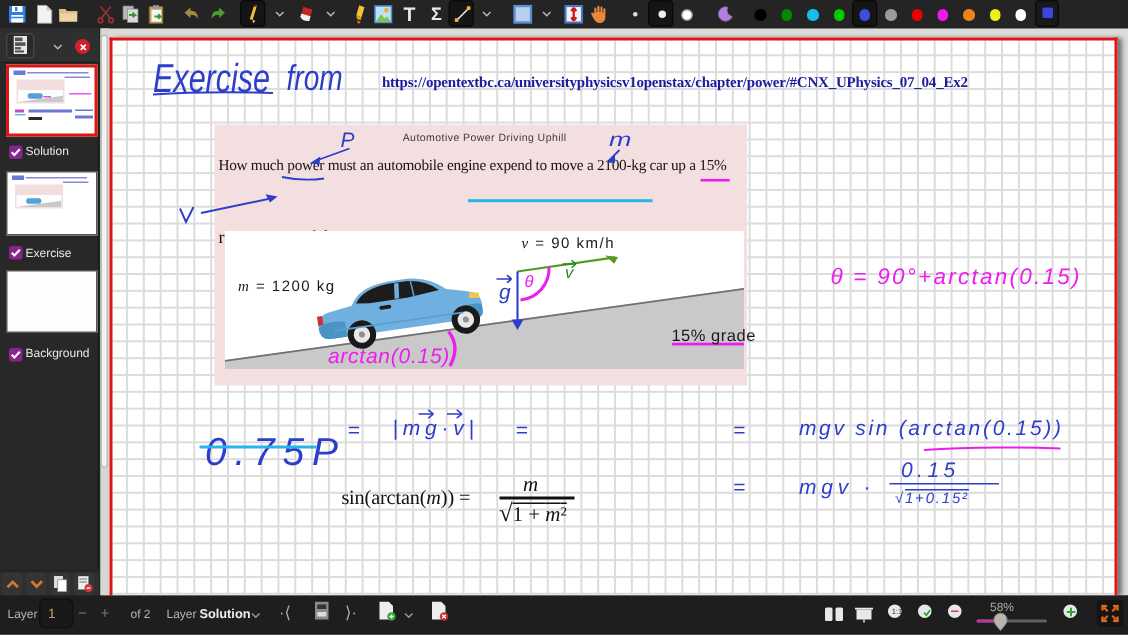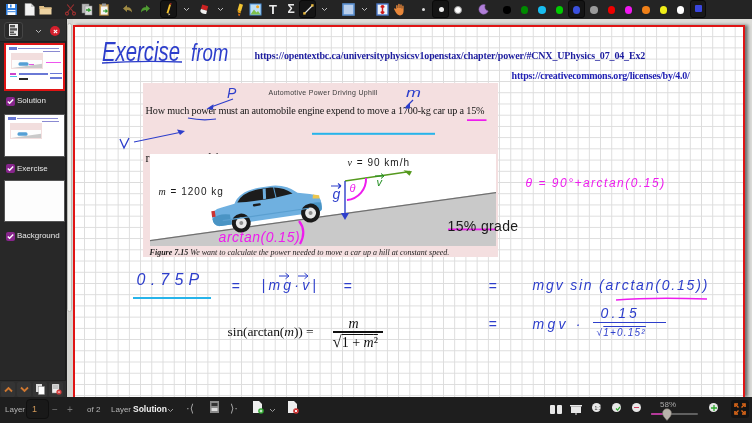--- a/index.html
+++ b/index.html
@@ -282,25 +282,24 @@
  <div id="page">
   <div id="pg">
 
    <div class="hw" style="left:102px;top:39.5px;font-size:27px;line-height:1;transform:scaleX(.754);transform-origin:0 0">Exercise</div>
    <div class="hw" style="left:191px;top:41px;font-size:24px;line-height:1;transform:scaleX(.78);transform-origin:0 0">from</div>
    <svg style="left:100px;top:59px" width="130" height="8">
             <path d="M2 4c30-2 50-2 80-1" stroke="#2d3ecb" stroke-width="1.3" fill="none"></path>
           </svg>
 
    <div class="ser" style="left:255px;top:50px;font-size:10px;font-weight:bold;color:#1c1c9e;letter-spacing:-0.15px;white-space:nowrap">https://opentextbc.ca/universityphysicsv1openstax/chapter/power/#CNX_UPhysics_07_04_Ex2</div>
-   <div class="ser" style="left:512px;top:70px;font-size:10px;font-weight:bold;color:#2222b4;letter-spacing:-0.23px;white-space:nowrap">https://creativecommons.org/licenses/by/4.0/</div>
 
    <div style="left:143px;top:83px;width:355px;height:174px;background:#f4dfe0"></div>
    <div style="left:146px;top:89px;width:355px;text-align:center;font-size:7px;letter-spacing:0.3px;color:#3a3a3a">Automotive Power Driving Uphill</div>
-   <div class="ser" style="left:146px;top:106.3px;font-size:10.2px;line-height:1;letter-spacing:-0.18px;color:#151515;white-space:nowrap">How much power must an automobile engine expend to move a 1700-kg car up a 15%</div>
+   <div class="ser" style="left:146px;top:106.3px;font-size:10.2px;line-height:1;letter-spacing:-0.18px;color:#151515;white-space:nowrap">How much power must an automobile engine expend to move a 2100-kg car up a 15%</div>
    <div class="ser" style="left:146px;top:152px;font-size:12px;line-height:1;letter-spacing:-0.15px;color:#151515;white-space:nowrap">resistance and friction.</div>
 
    <div style="left:150px;top:154px;width:346px;height:92px;background:#fff"></div>
    <svg style="left:150px;top:154px" width="346" height="92" viewBox="0 0 346 92">
      <polygon points="0,86 346,38 346,92 0,92" fill="#c9c9c9"></polygon>
      <polygon points="0,86 346,38 346,39.2 0,87.2" fill="#707070"></polygon>
 
      <g transform="translate(62,48) rotate(-8.2)">
        <path d="M-2 16 Q-2 8 8 7 L22 5 Q28 -6.5 48 -7.5 L62 -7.5 Q76 -6.5 86 3 L98 6 Q107 8 108 14 L108 21 Q108 25 103 25 L5 25 Q-2 25 -2 16 Z" fill="#6fb0e0"></path>
        <path d="M25 4 Q31 -5 48 -6 L60 -6 Q73 -5 81 3 L60 5 L34 5 Z" fill="#1c1c1c"></path>
@@ -337,24 +336,23 @@
    <div style="left:348px;top:157.5px;font-size:10px;letter-spacing:1px;color:#1a1a1a"><i class="ser">v</i> = 90 km/h</div>
    <div class="hw" style="left:333px;top:186px;font-size:14px;color:#2d3ecb">g</div>
    <svg style="left:330px;top:183px" width="14" height="6">
             <path d="M1 3h10M11 3l-3-2.5M11 3l-3 2.5" stroke="#2d3ecb" stroke-width="1.1" fill="none"></path>
           </svg>
    <div class="hw" style="left:377px;top:176px;font-size:11px;color:#1f8c1f">v</div>
    <svg style="left:374px;top:173px" width="13" height="6">
             <path d="M1 3h9M10 3l-3-2.5M10 3l-3 2.5" stroke="#1f8c1f" stroke-width="1" fill="none"></path>
           </svg>
    <div class="hw mag" style="left:350px;top:182px;font-size:11px">θ</div>
-   <div style="left:448px;top:218px;font-size:14px;letter-spacing:0.35px;color:#1a1a1a">15% grade</div>
+   <div style="left:448px;top:218px;font-size:11px;letter-spacing:0.35px;color:#1a1a1a">15% grade</div>
    <div class="hw mag" style="left:219px;top:229.5px;font-size:14px;letter-spacing:.5px">arctan(0.15)</div>
 
-   <div class="ser" style="left:150px;top:248.5px;font-size:8px;font-style:italic;color:#1a1a1a"><b>Figure 7.15</b> We want to calculate the power needed to move a car up a hill at constant speed.</div>
 
    <svg style="left:100px;top:80px" width="420" height="75" viewBox="0 0 420 75">
 
      <text x="127" y="18" font-family="Liberation Sans" font-style="italic" font-size="14" fill="#2d3ecb">P</text>
      <path d="M133 19 L111 27" stroke="#2d3ecb" stroke-width="1.2" fill="none"></path>
      <path d="M106.5 28.8 l7 -4.5 -0.5 5.5 z" fill="#2d3ecb"></path>
      <path d="M88 38 q14 3 28 1" stroke="#2d3ecb" stroke-width="1.2" fill="none"></path>
 
      <text x="306" y="17" font-family="Liberation Sans" font-style="italic" font-size="13" fill="#2d3ecb" textLength="15" lengthAdjust="spacingAndGlyphs">m</text>
      <path d="M313 20 L306 27" stroke="#2d3ecb" stroke-width="1.2" fill="none"></path>
@@ -362,23 +360,23 @@
 
      <path d="M20 59 l4 9 5 -10" stroke="#2d3ecb" stroke-width="1.3" fill="none"></path>
      <path d="M34 62 L82 52" stroke="#2d3ecb" stroke-width="1.2" fill="none"></path>
      <path d="M85 51 l-8 -1.5 3 5.5 z" fill="#2d3ecb"></path>
 
      <rect x="367" y="39.3" width="19.5" height="1.7" fill="#ee1cee"></rect>
 
      <rect x="212" y="52.8" width="123" height="2" fill="#27b4ea"></rect>
    </svg>
 
-   <div class="hw mag" style="left:526px;top:176.5px;font-size:12px;letter-spacing:1.5px">θ = 90°+arctan(0.15)</div>
-
-   <div class="hw" style="left:137px;top:271px;font-size:16px;letter-spacing:5.2px">0.75P</div>
+   <div class="hw mag" style="left:554px;top:176.5px;font-size:15px;letter-spacing:1.5px">θ = 90°+arctan(0.15)</div>
+
+   <div class="hw" style="left:137px;top:286px;font-size:26px;letter-spacing:5.2px">0.75P</div>
    <div style="left:133px;top:297px;width:78px;height:2px;background:#27b4ea"></div>
    <div class="hw" style="left:232px;top:278px;font-size:14px">=</div>
    <div class="hw" style="left:262px;top:277px;font-size:14px;letter-spacing:3.2px">|mg·v|</div>
    <svg style="left:278px;top:272px" width="40" height="8">
             <path d="M1 4h10M11 4l-3.5-2.8M11 4l-3.5 2.8M20 4h10M30 4l-3.5-2.8M30 4l-3.5 2.8" stroke="#2d3ecb" stroke-width="1" fill="none"></path>
           </svg>
    <div class="hw" style="left:344px;top:278px;font-size:14px">=</div>
    <div class="hw" style="left:489px;top:278px;font-size:14px">=</div>
    <div class="hw" style="left:533px;top:277px;font-size:14px;letter-spacing:1.8px">mgv sin (arctan(0.15))</div>
    <svg style="left:614px;top:297.5px" width="95" height="6">

